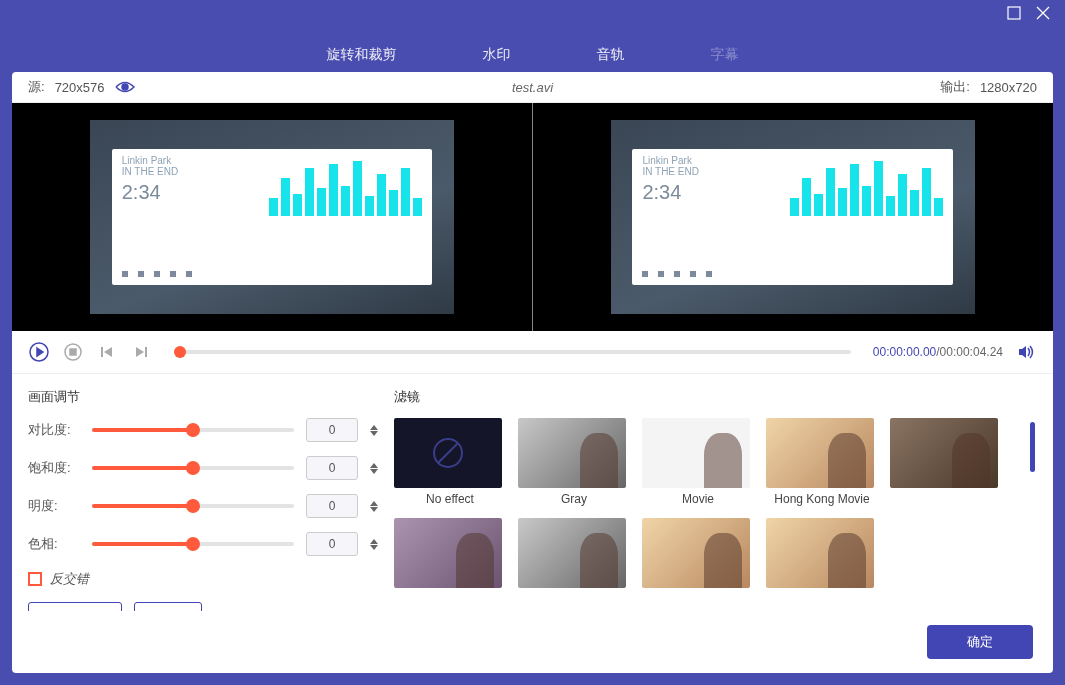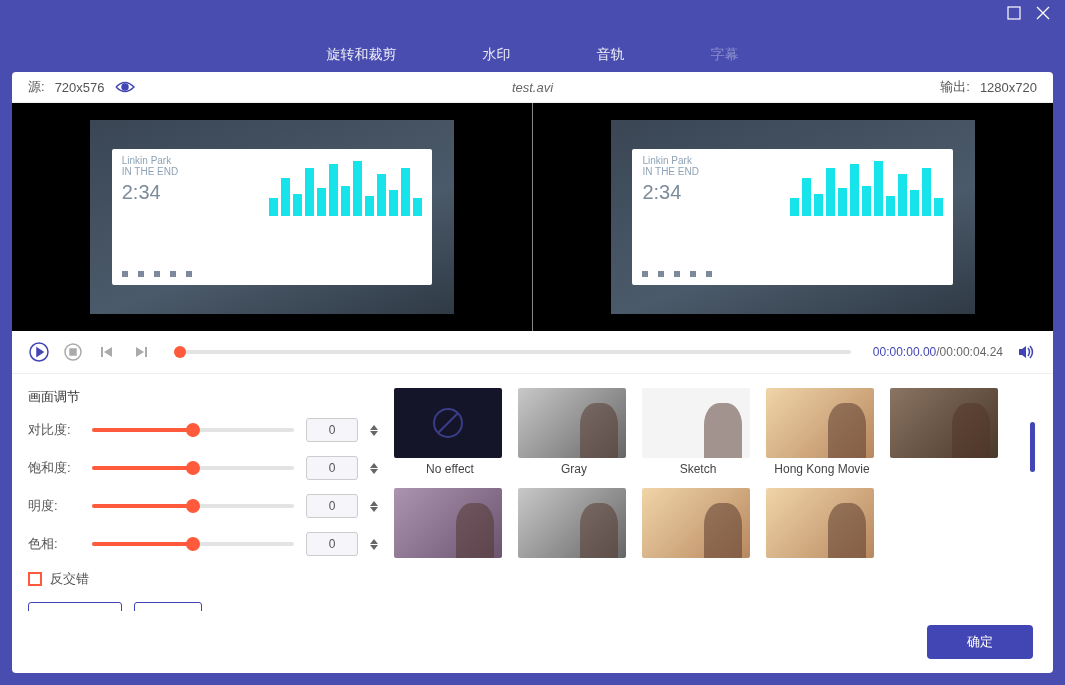--- a/index.html
+++ b/index.html
@@ -51,21 +51,21 @@
 .slider-row label { width: 52px; }
 .slider-track { flex:1; height:4px; background:#e3e3e3; border-radius:2px; position:relative; }
 .slider-fill { position:absolute; left:0; top:0; height:100%; width:50%; background:#ff5a3c; border-radius:2px; }
 .slider-knob { position:absolute; left:50%; top:-5px; width:14px; height:14px; background:#ff5a3c; border-radius:50%; transform:translateX(-50%); }
 .num-box { width:52px; height:24px; border:1px solid #ccc; border-radius:3px; display:flex; align-items:center; justify-content:center; font-size:12px; background:#f5f5fa; }
 .spinner { display:flex; flex-direction:column; gap:1px; }
 .spinner div { width:0; height:0; border-left:4px solid transparent; border-right:4px solid transparent; }
 .spinner .up { border-bottom:5px solid #666; }
 .spinner .dn { border-top:5px solid #666; }
 
-.checkbox-row { display:flex; align-items:center; gap:8px; margin: 8px 0 14px 0; font-size:13px; color:#555; }
+.checkbox-row { display:flex; align-items:center; gap:8px; margin: 8px 0 14px 0; font-size:13px; color:#555;font-style:italic; }
 .cb { width:14px; height:14px; border:2px solid #ff5a3c; }
 
 .btn-row { display:flex; gap:12px; }
 .btn-outline { padding:6px 20px; border:1px solid #4246b4; color:#4246b4; background:#fff; border-radius:3px; font-size:13px; cursor:pointer; }
 
 .filters-grid { display:flex; flex-wrap:wrap; gap:12px; overflow-y:auto; padding-right: 18px; }
 .filter-item { width:112px; }
 .filter-thumb { width:108px; height:70px; background:linear-gradient(135deg,#c9a884 0%,#8a6b52 100%); border-radius:2px; position:relative; overflow:hidden; }
 .filter-thumb.none { background:#15152a; display:flex; align-items:center; justify-content:center; }
 .filter-thumb.gray { background:linear-gradient(135deg,#c8c8c8 0%,#666 100%); }
@@ -291,41 +291,42 @@
         <span>反交错</span>
       </div>
 
       <div class="btn-row">
         <button class="btn-outline">全部应用</button>
         <button class="btn-outline">重置</button>
       </div>
     </div>
 
     <div class="right-panel">
+      <div class="section-title">滤镜</div>
       <div class="filters-grid" id="filters-grid">
           <div class="filter-item">
             <div class="filter-thumb none">
               <svg width="34" height="34" viewBox="0 0 34 34" fill="none" stroke="#3a3d88" stroke-width="2">
                 <circle cx="17" cy="17" r="14"></circle>
                 <line x1="7" y1="27" x2="27" y2="7"></line>
               </svg>
             </div>
             <div class="filter-label">No effect</div>
           </div>
           <div class="filter-item">
             <div class="filter-thumb gray">
               <div class="silh"></div>
             </div>
             <div class="filter-label">Gray</div>
           </div>
           <div class="filter-item">
             <div class="filter-thumb sketch">
               <div class="silh"></div>
             </div>
-            <div class="filter-label">Sketch</div>
+            <div class="filter-label">Movie</div>
           </div>
           <div class="filter-item">
             <div class="filter-thumb warm">
               <div class="silh"></div>
             </div>
             <div class="filter-label">Hong Kong Movie</div>
           </div>
           <div class="filter-item">
             <div class="filter-thumb darken">
               <div class="silh"></div>

